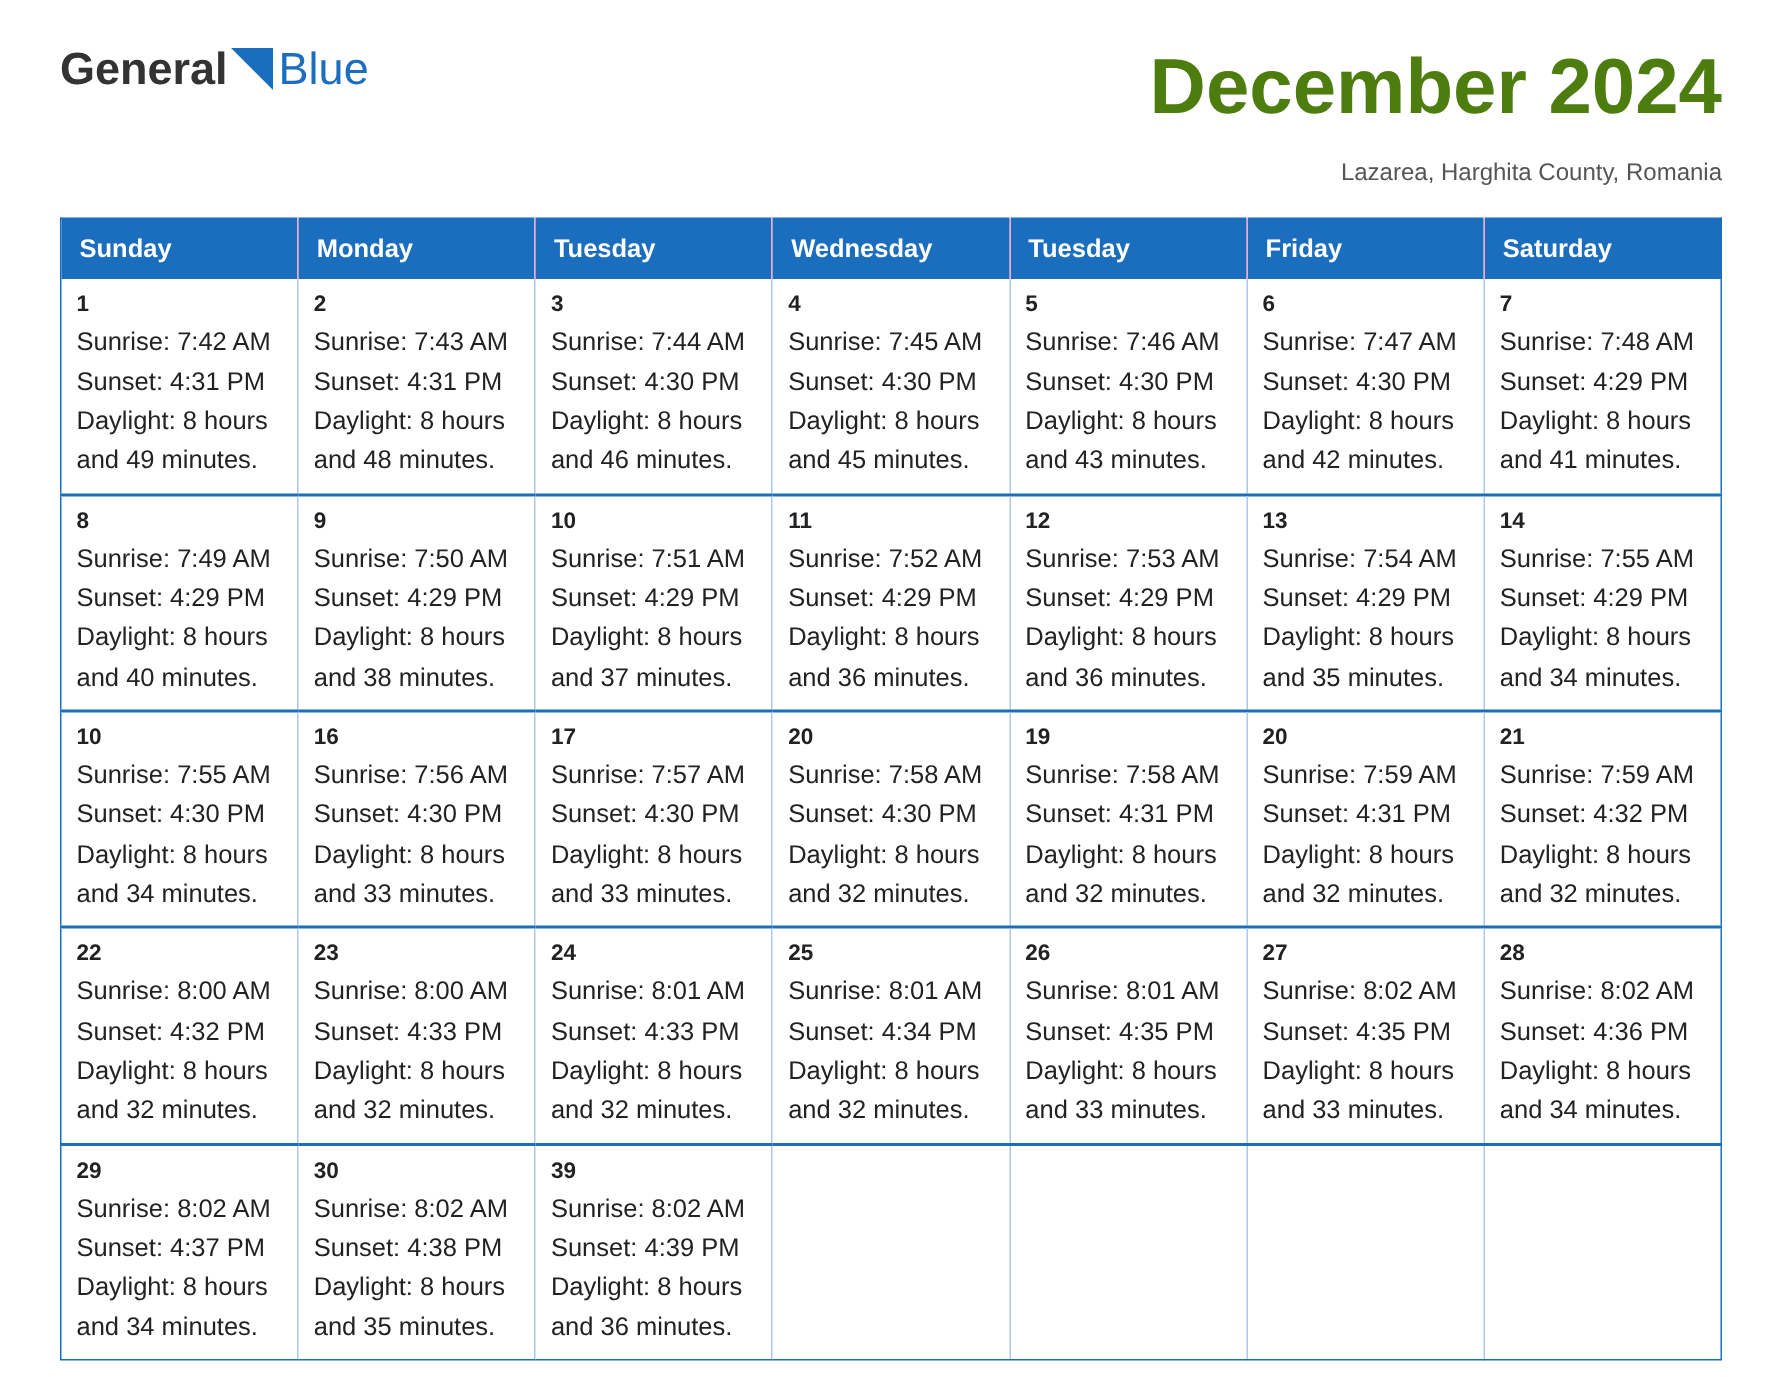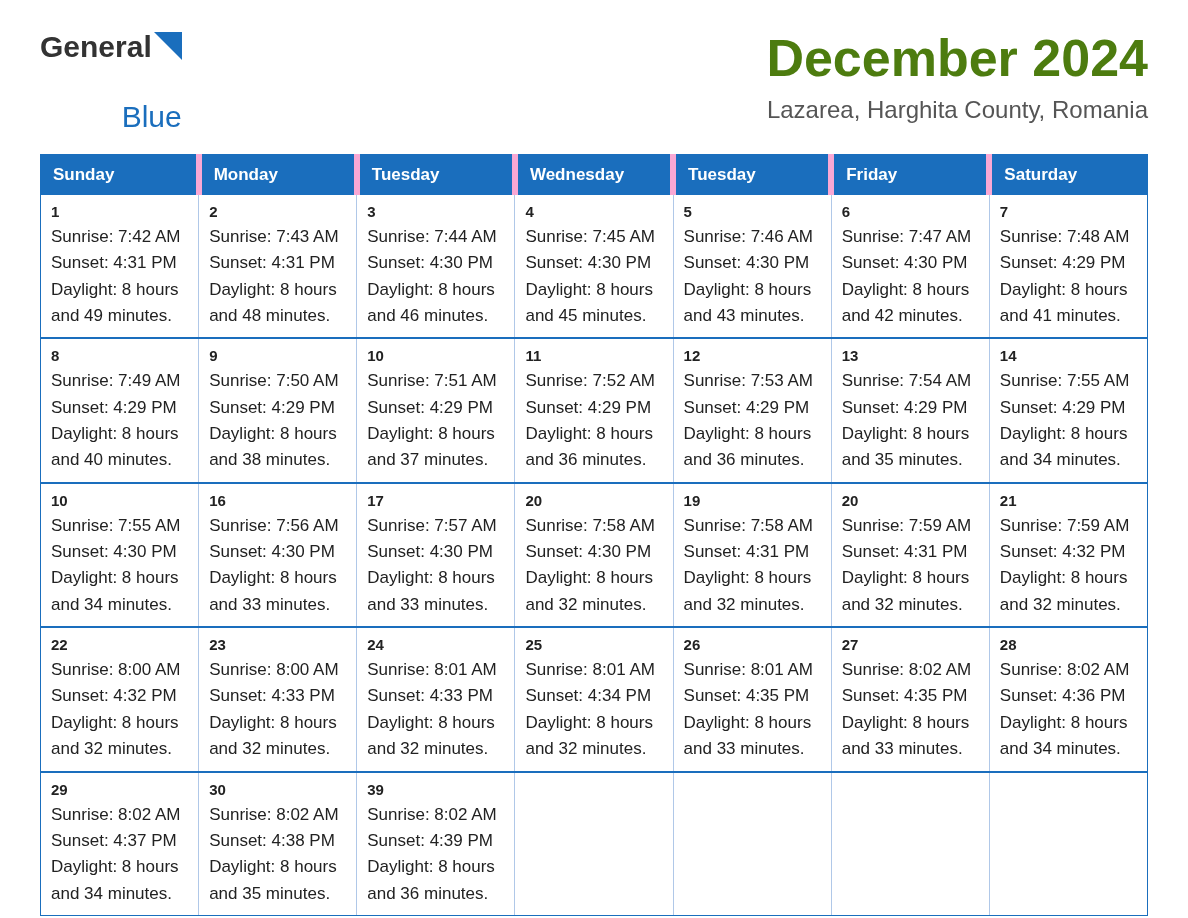--- a/index.html
+++ b/index.html
@@ -11,51 +11,49 @@
       min-height: 918px;
     }
     .header {
       display: flex;
       justify-content: space-between;
       align-items: flex-start;
       margin-bottom: 20px;
     }
     .logo {
       display: flex;
-      flex-direction: column;
-      align-items: flex-end;
-      gap: 36px;
+      align-items: flex-start;
     }
     .title-block {
       text-align: right;
     }
     .month-title {
       font-size: 52px;
       font-weight: bold;
       color: #4d7c0f;
       line-height: 1.1;
     }
     .location-title {
-      font-size: 24px;
+      font-size: 16px;
       color: #555;
-      margin-top: 9px;
+      margin-top: 20px;
     }
     .calendar {
       width: 100%;
       border-collapse: collapse;
       border: 1.5px solid #1a6ebd;
     }
     .calendar thead tr th {
       background-color: #1a6ebd;
       color: #fff;
       font-size: 17px;
       font-weight: bold;
       padding: 10px 12px;
       text-align: left;
-      border-right: 6px solid #f9a8d4;
+      border-right: 1px solid #f9a8d4;
     }
     .calendar thead tr th:last-child {
       border-right: none;
     }
     .calendar tbody tr td {
       vertical-align: top;
       padding: 8px 10px;
       border-right: 1px solid #b0c8e8;
       border-bottom: 2px solid #1a6ebd;
       font-size: 13.5px;

